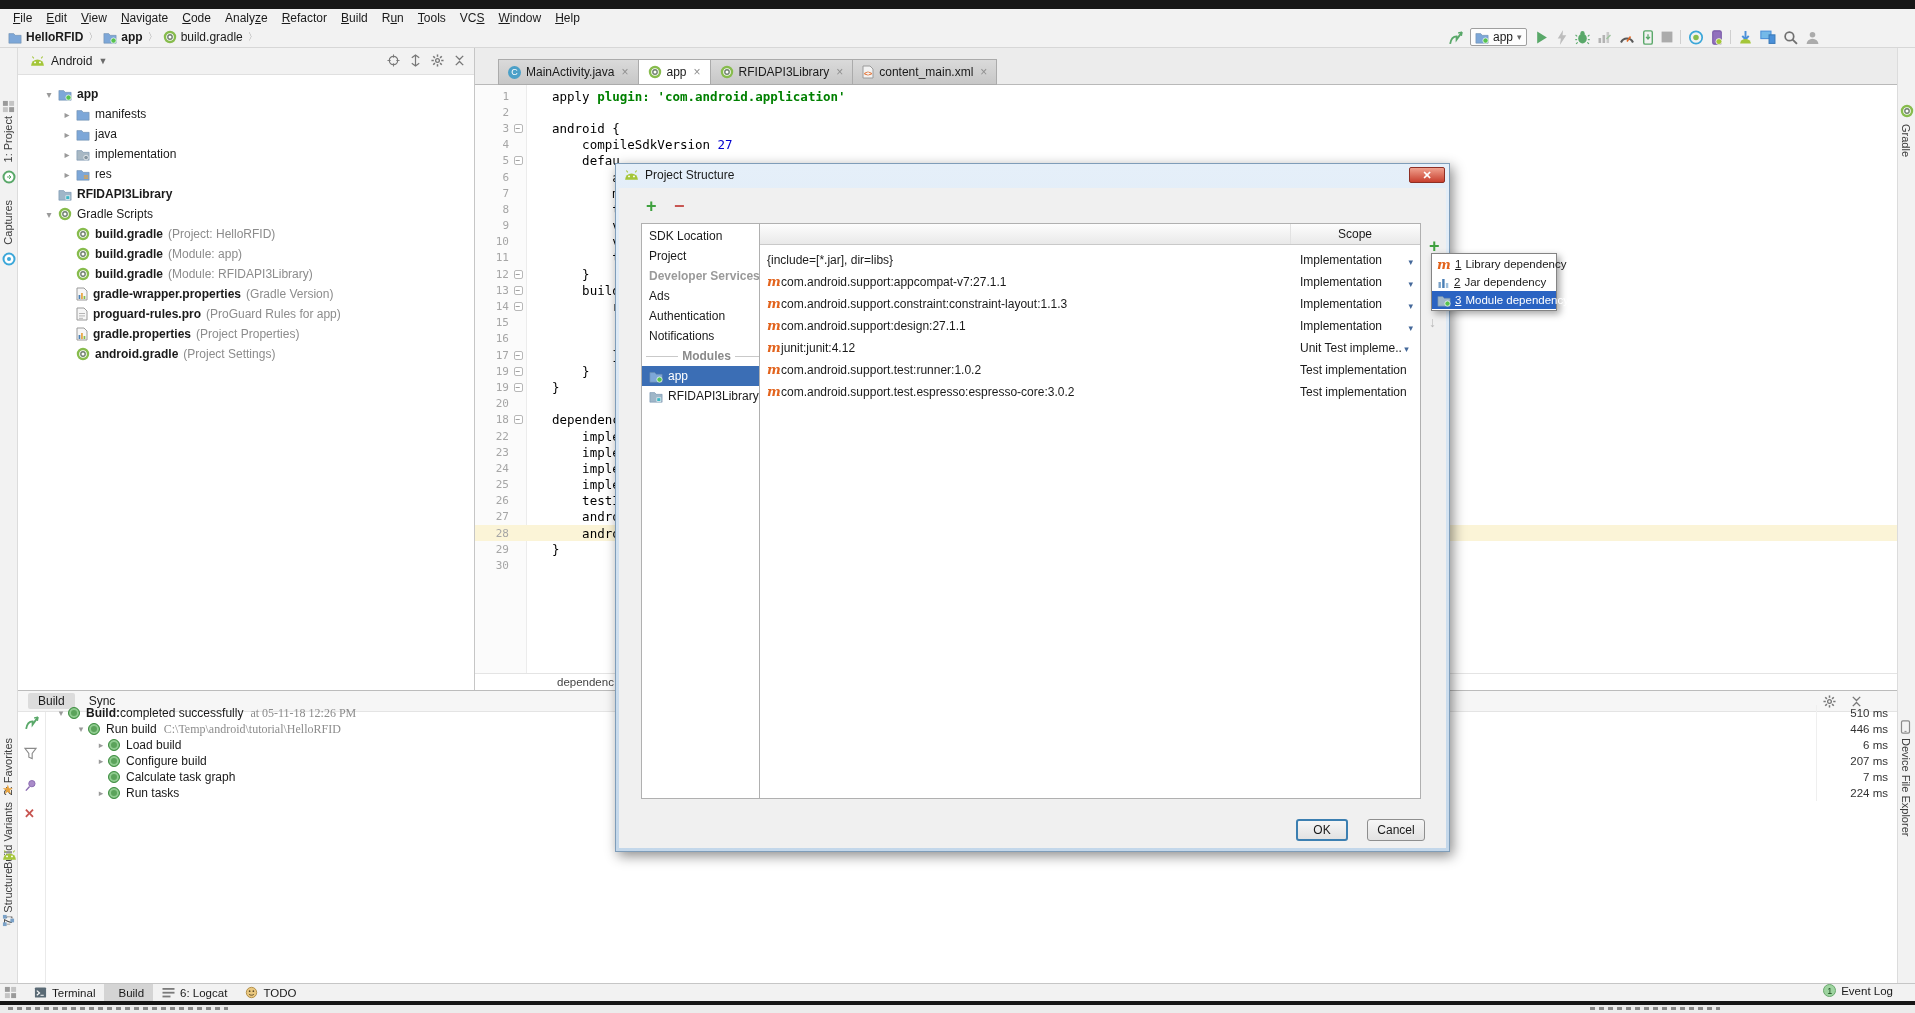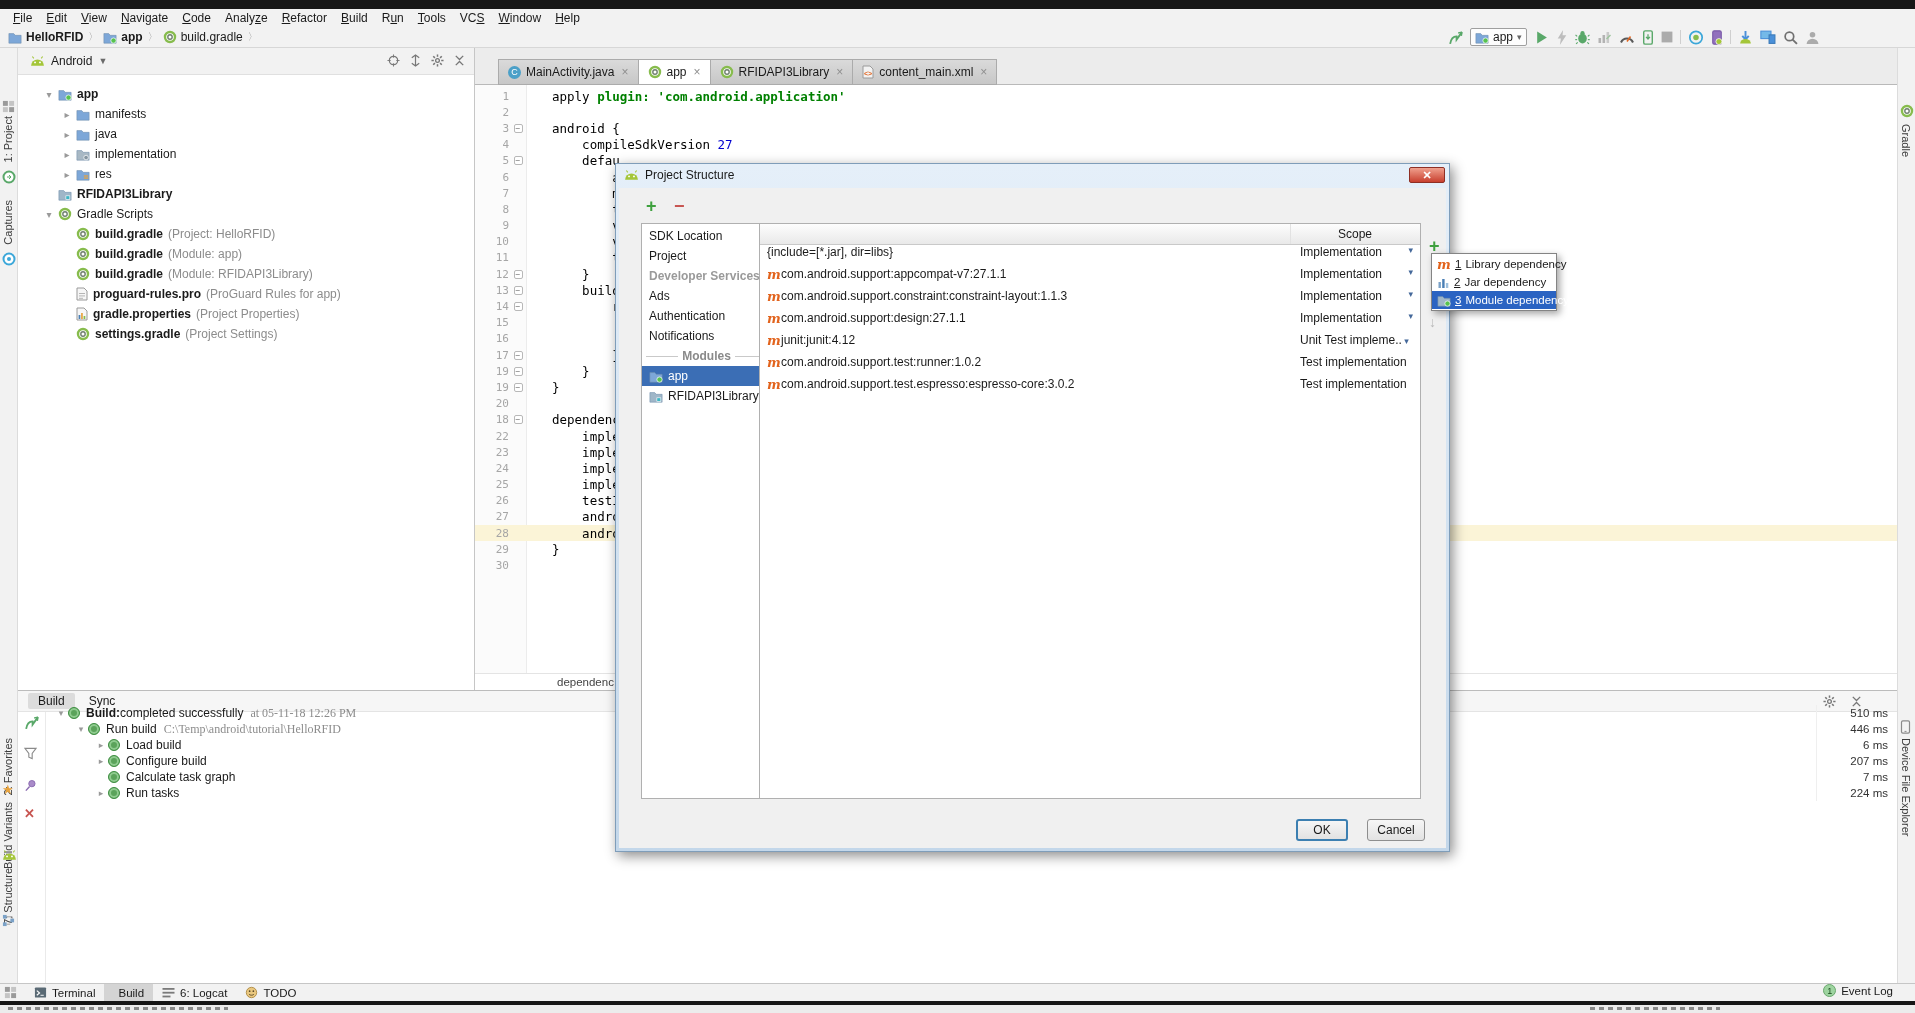--- a/index.html
+++ b/index.html
@@ -86,21 +86,21 @@
   .ssep { height:20px; display:flex; align-items:center; gap:4px; color:#8a8a8a; font-weight:bold; padding:0 4px; }
   .ssep:before,.ssep:after { content:""; flex:1; border-top:1px solid #c9c9c9; }
   #sthumb { position:absolute; right:2px; top:268px; width:7px; height:150px; background:#c9c9c9; border-radius:4px; }
   #dtabs { position:absolute; left:142px; top:11px; display:flex; }
   .dtab { height:22px; display:flex; align-items:center; padding:0 9px; background:linear-gradient(#ffffff,#ebebeb); border:1px solid #9a9a9a; margin-right:2px; }
   .dtab.active { background:#c9def5; border-color:#8aa6c0; }
   #dtable { position:absolute; left:140px; top:35px; width:662px; height:576px; background:#fff; border:1px solid #b0b0b0; }
   #dthead { height:21px; background:linear-gradient(#fdfdfd,#e9e9e9); border-bottom:1px solid #c9c9c9; position:relative; }
   #dthead .scopeh { position:absolute; left:530px; width:130px; text-align:center; line-height:20px; }
   .colline { position:absolute; left:530px; top:0; bottom:0; width:1px; background:#e2e2e2; }
-  .trow { height:22px; position:relative; display:flex; align-items:flex-start; padding-left:7px; }
+  .trow { height:22px; position:relative; display:flex; align-items:flex-end; padding-left:7px; }
   .trow .nm { white-space:nowrap; }
   .trow .scope { position:absolute; left:540px; white-space:nowrap; }
   .trow .dda { position:absolute; right:7px; color:#44689a; font-size:9px; }
   .ic-m { font-family:"DejaVu Serif",serif; font-style:italic; font-weight:bold; color:#e2641e; font-size:13px; width:14px; display:inline-block; flex:none; }
   #daddplus { position:absolute; left:810px; top:48px; color:#3fa13f; font-size:18px; font-weight:bold; }
   #darrdown { position:absolute; left:810px; top:126px; color:#b9b9b9; font-size:14px; font-weight:bold; }
   .winbtn { position:absolute; width:52px; height:22px; background:linear-gradient(#f6f6f6,#e2e2e2); border:1px solid #8e8e8e; border-radius:3px; text-align:center; line-height:20px; }
   #okbtn { left:677px; top:631px; border:2px solid #3c7fb1; line-height:18px; }
   #cancelbtn { left:748px; top:631px; width:58px; }
 
@@ -492,20 +492,33 @@
             </svg>
           </span>
           <span class="lbl b">build.gradle</span>
           <span class="note">(Module: RFIDAPI3Library)</span>
         </div>
         <div class="prow" style="padding-left: 40px;">
           <span class="chev"></span>
           <span style="display: inline-flex; align-items: center; flex: 0 0 auto;">
             <svg width="12" height="14" viewBox="0 0 12 14">
               <path d="M1 1h7l3 3v9H1z" fill="#f6f6f6" stroke="#9a9a9a"></path>
+              <rect x="2.6" y="8" width="1.7" height="4" fill="#4a7fb5"></rect>
+              <rect x="5.1" y="6" width="1.7" height="6" fill="#e8a33d"></rect>
+              <rect x="7.6" y="9" width="1.7" height="3" fill="#87bc4d"></rect>
+            </svg>
+          </span>
+          <span class="lbl b">gradle-wrapper.properties</span>
+          <span class="note">(Gradle Version)</span>
+        </div>
+        <div class="prow" style="padding-left: 40px;">
+          <span class="chev"></span>
+          <span style="display: inline-flex; align-items: center; flex: 0 0 auto;">
+            <svg width="12" height="14" viewBox="0 0 12 14">
+              <path d="M1 1h7l3 3v9H1z" fill="#f6f6f6" stroke="#9a9a9a"></path>
               <rect x="3" y="6" width="6" height="1" fill="#b5b5b5"></rect>
               <rect x="3" y="8.4" width="6" height="1" fill="#b5b5b5"></rect>
               <rect x="3" y="10.8" width="4" height="1" fill="#b5b5b5"></rect>
             </svg>
           </span>
           <span class="lbl b">proguard-rules.pro</span>
           <span class="note">(ProGuard Rules for app)</span>
         </div>
         <div class="prow" style="padding-left: 40px;">
           <span class="chev"></span>
@@ -521,21 +534,21 @@
           <span class="note">(Project Properties)</span>
         </div>
         <div class="prow" style="padding-left: 40px;">
           <span class="chev"></span>
           <span style="display: inline-flex; align-items: center; flex: 0 0 auto;">
             <svg width="14" height="14" viewBox="0 0 14 14">
               <circle cx="7" cy="7" r="5" fill="#fff" stroke="#87bc4d" stroke-width="2.4"></circle>
               <circle cx="7" cy="7" r="2.2" fill="none" stroke="#6f7f6e" stroke-width="1.4"></circle>
             </svg>
           </span>
-          <span class="lbl b">settings.gradle</span>
+          <span class="lbl b">android.gradle</span>
           <span class="note">(Project Settings)</span>
         </div>
       </div>
   </div>
 
   <div class="abs" id="editor">
     <div id="etabs">
         <div class="etab">
           <span style="display: inline-flex; align-items: center; flex: 0 0 auto;">
             <span style="width:13px;height:13px;border-radius:50%;background:#4ba0c8;color:#fff;font-size:9px;line-height:13px;text-align:center;display:inline-block;">C</span>

